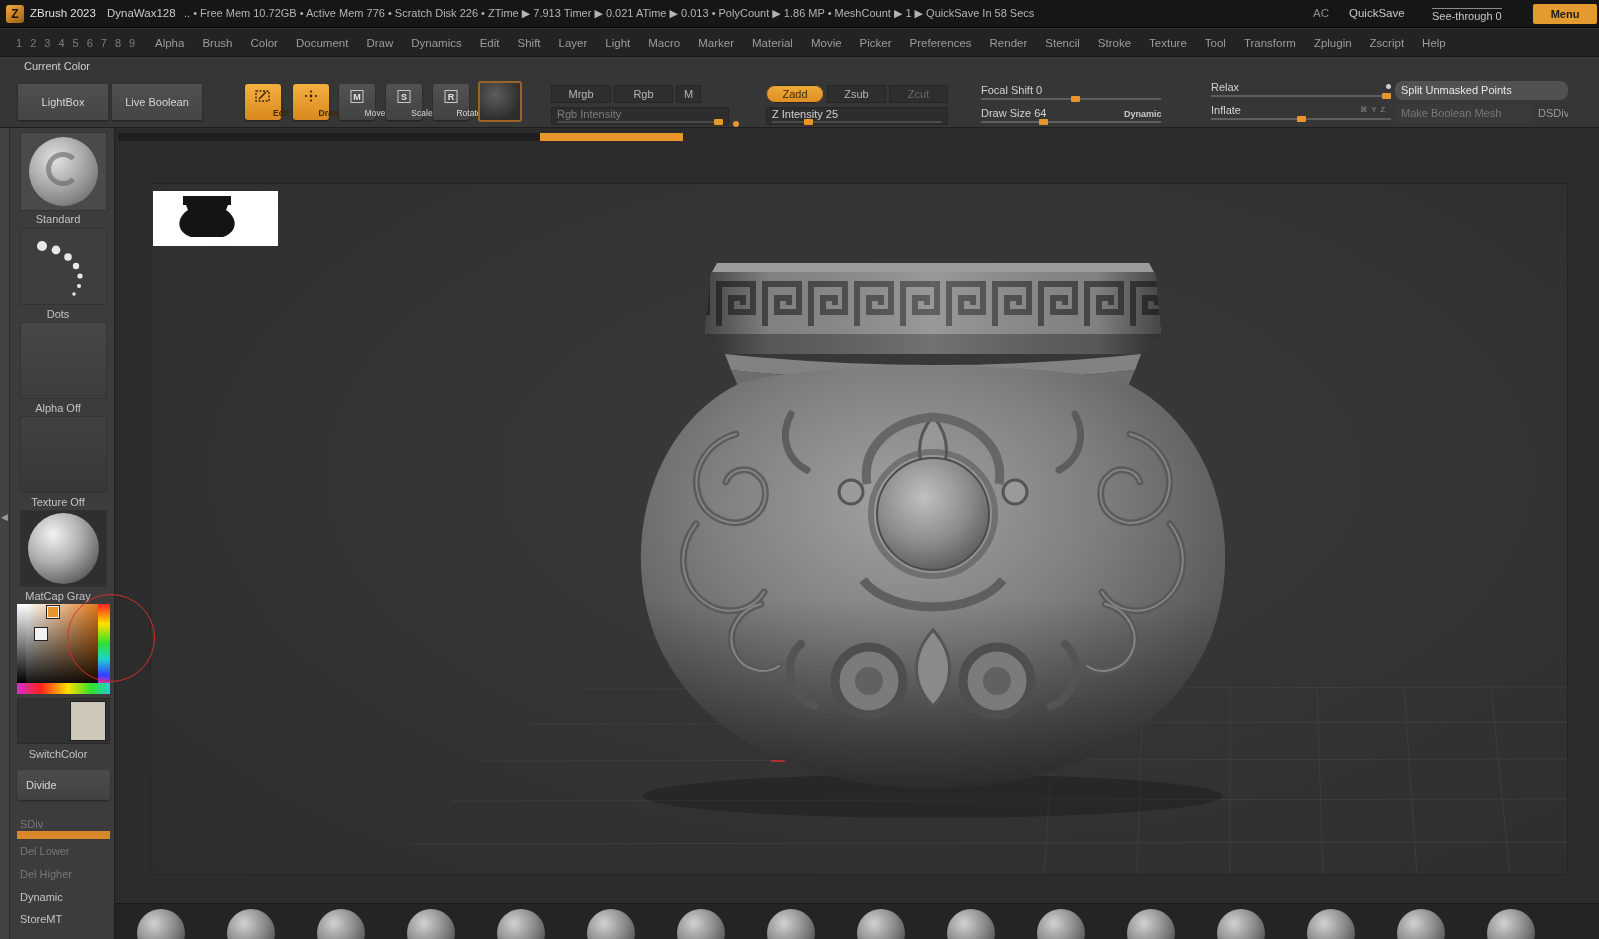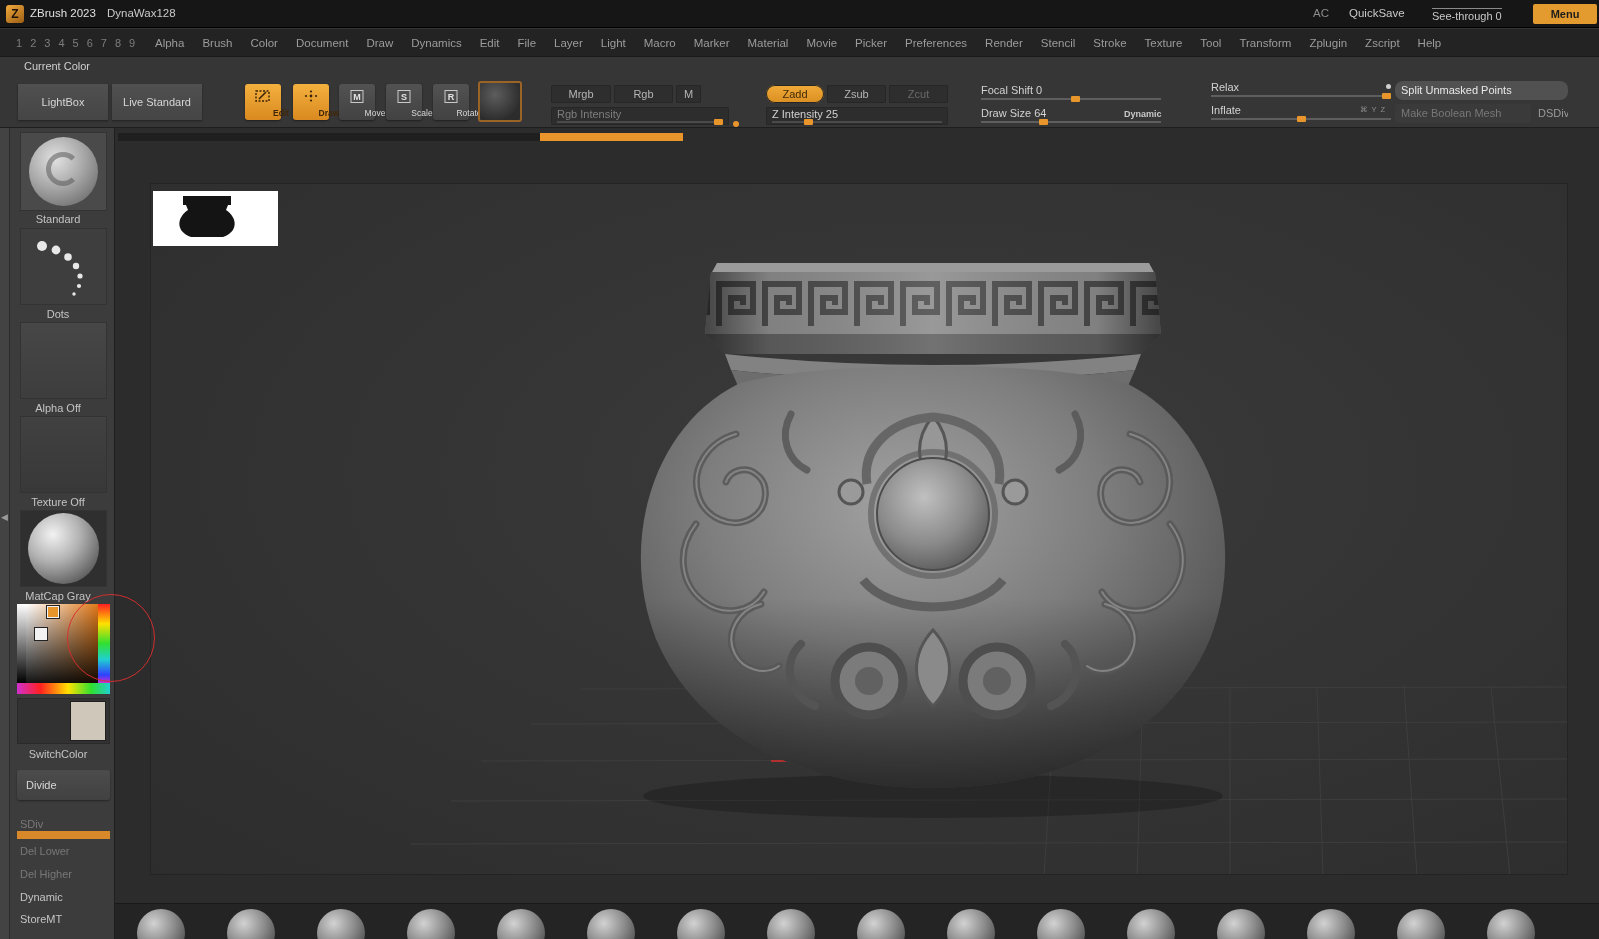--- a/index.html
+++ b/index.html
@@ -99,20 +99,21 @@
 </style>
 </head>
 <body>
 
 <div id="page">
 
   <div class="abs" id="titlebar">
     <div id="logo">Z</div>
     <span class="txt" style="left:30px;color:#e0e0e0;">ZBrush 2023</span>
     <span class="txt" style="left:107px;">DynaWax128</span>
+    <span class="txt" style="left:184px;color:#b4b4b4;font-size:11px;">.. • Free Mem 10.72GB • Active Mem 776 • Scratch Disk 226 • ZTime ▶ 7.913 Timer ▶ 0.021 ATime ▶ 0.013 • PolyCount ▶ 1.86 MP • MeshCount ▶ 1  ▶ QuickSave In 58 Secs</span>
     <span class="txt" style="left:1313px;color:#8a8a8a;">AC</span>
     <span class="txt" style="left:1349px;">QuickSave</span>
     <span id="see-through">See-through 0</span>
     <div id="menu-btn">Menu</div>
   </div>
 
   <div class="abs" id="menubar">
     <div id="menu-numbers">
       <span>1</span>
       <span>2</span>
@@ -125,21 +126,21 @@
       <span>9</span>
     </div>
     <div id="menu-items">
       <span>Alpha</span>
       <span>Brush</span>
       <span>Color</span>
       <span>Document</span>
       <span>Draw</span>
       <span>Dynamics</span>
       <span>Edit</span>
-      <span>File</span>
+      <span>Shift</span>
       <span>Layer</span>
       <span>Light</span>
       <span>Macro</span>
       <span>Marker</span>
       <span>Material</span>
       <span>Movie</span>
       <span>Picker</span>
       <span>Preferences</span>
       <span>Render</span>
       <span>Stencil</span>
@@ -150,21 +151,21 @@
       <span>Zplugin</span>
       <span>Zscript</span>
       <span>Help</span>
     </div>
   </div>
 
   <div class="abs" id="shelf">
     <span class="shelf-label" style="left:24px;top:3px;">Current Color</span>
 
     <div class="big-btn" style="left:18px;width:90px;">LightBox</div>
-    <div class="big-btn" style="left:112px;width:90px;">Live Standard</div>
+    <div class="big-btn" style="left:112px;width:90px;">Live Boolean</div>
 
     <div class="tool-btn orange" style="left:245px;">
       <span class="tb-ico">
         <svg width="16" height="14">
             <rect x="1" y="2" width="13" height="10" fill="none" stroke="#3c2508" stroke-width="1.4" stroke-dasharray="2,1.5"></rect>
             <path d="M4,10 L11,3" stroke="#3c2508" stroke-width="1.6"></path>
           </svg>
       </span>
       <span class="tb-label">Edit</span>
     </div>

